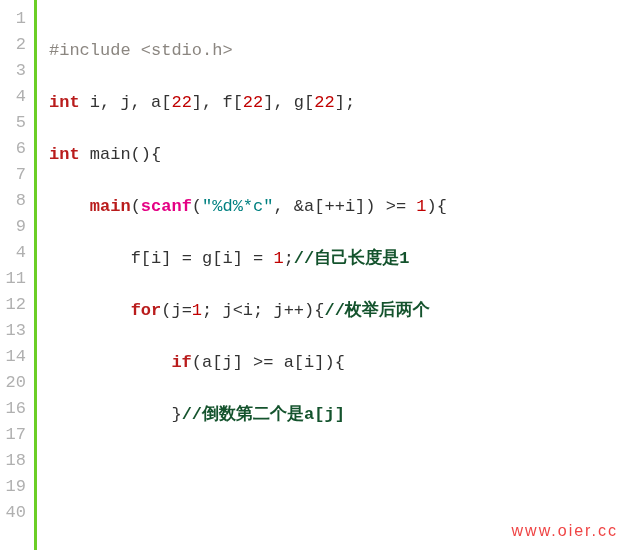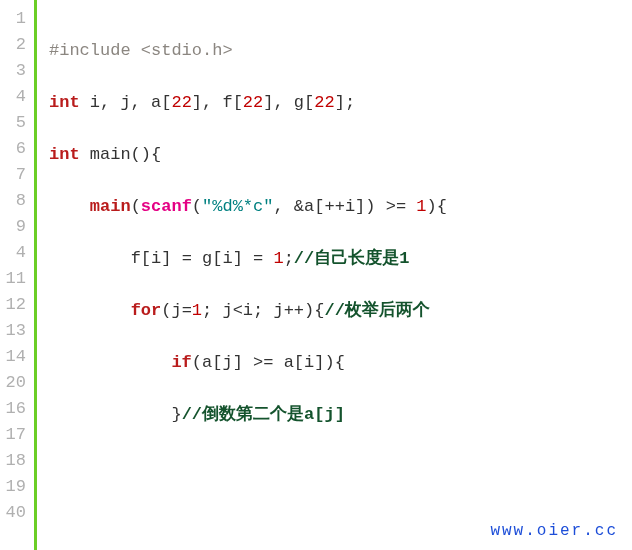--- a/index.html
+++ b/index.html
@@ -41,22 +41,22 @@
   .pp { color: #8b8680; }
   .kw { color: #b91c1c; font-weight: bold; }
   .fn-scan { color: #e40084; font-weight: bold; }
   .str { color: #008080; }
   .cm { color: #14532d; font-weight: bold; }
   .num { color: #c00000; }
   .watermark {
     position: absolute;
     right: 14px;
     bottom: 10px;
-    color: #1d4ed8;
-    font-family: Liberation Mono, monospace;
+    color: #ef4444;
+    font-family: Liberation Sans, sans-serif;
     font-size: 16px;
     letter-spacing: 2px;
   }
 </style>
 </head>
 <body>
 
 <div class="container">
   <div class="gutter">
     <div>1</div>

